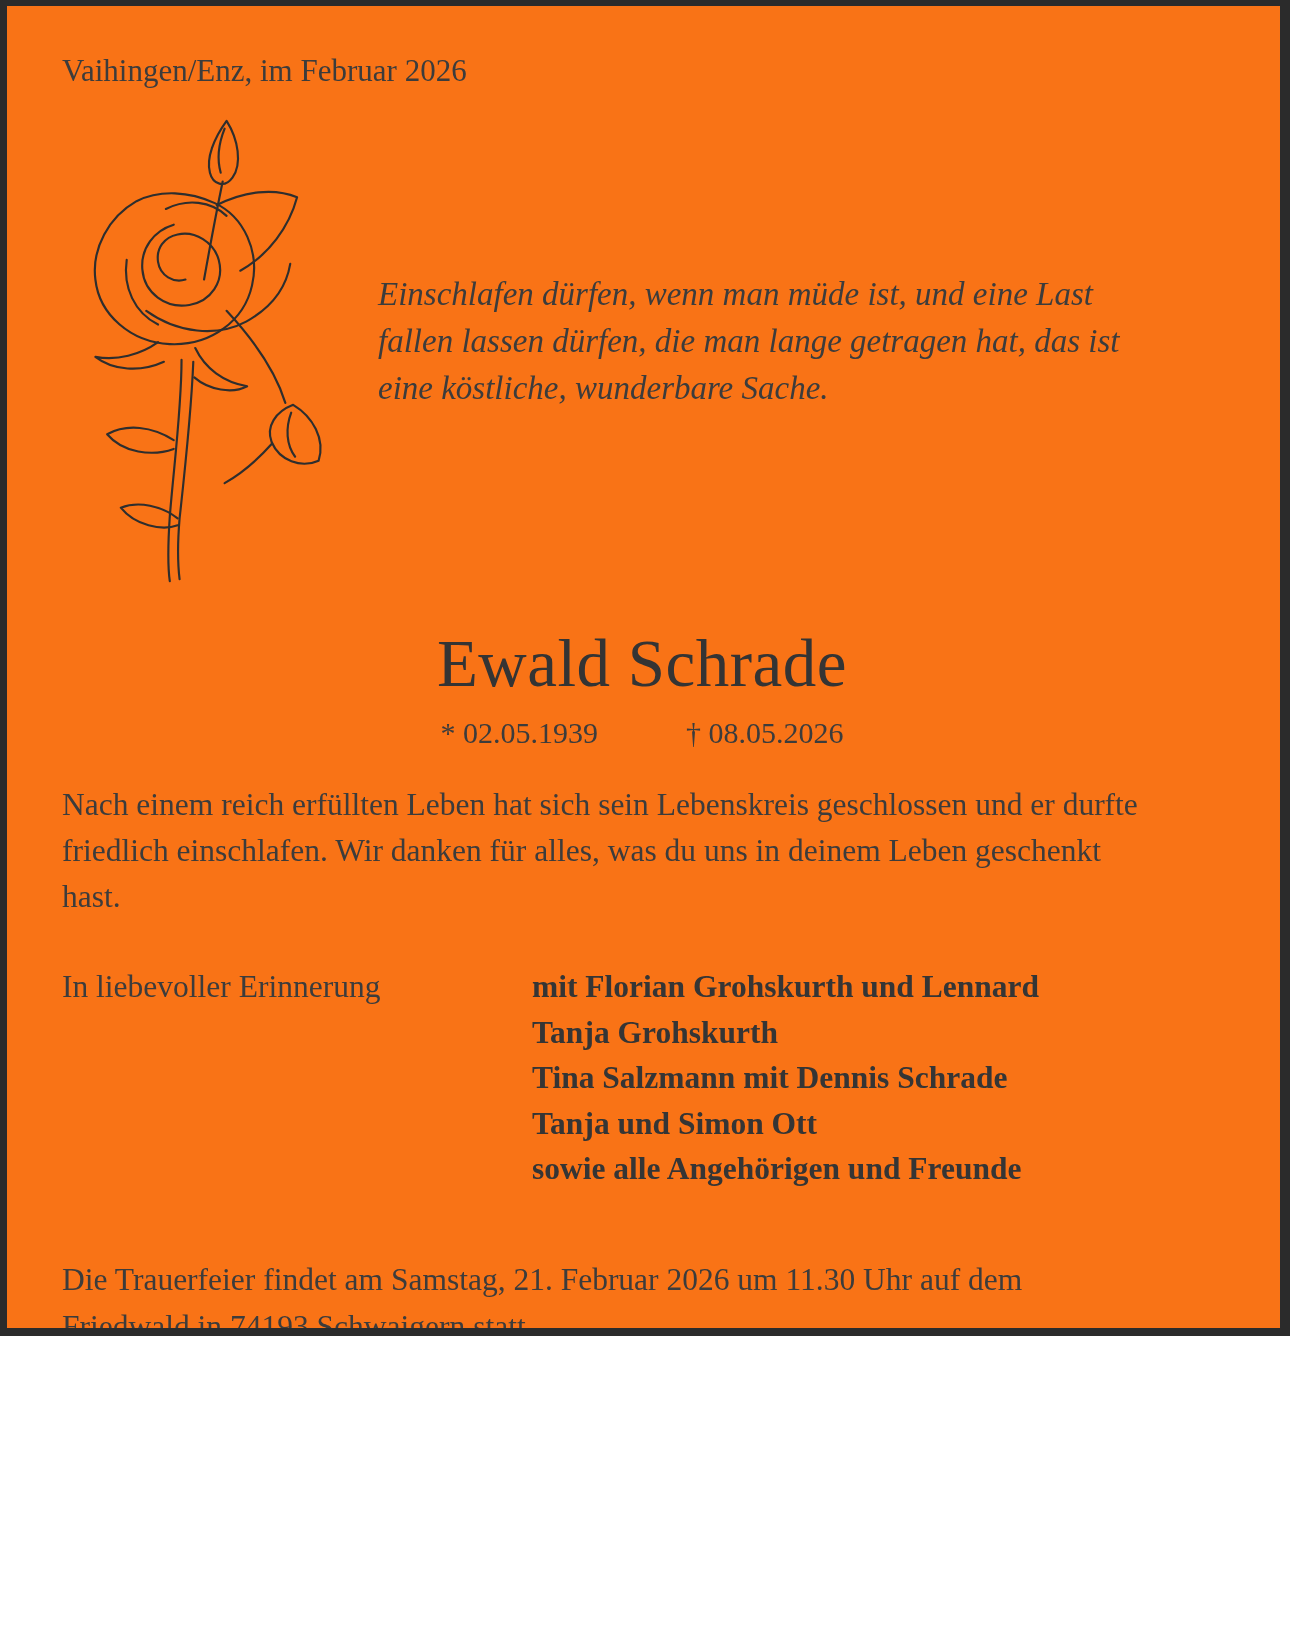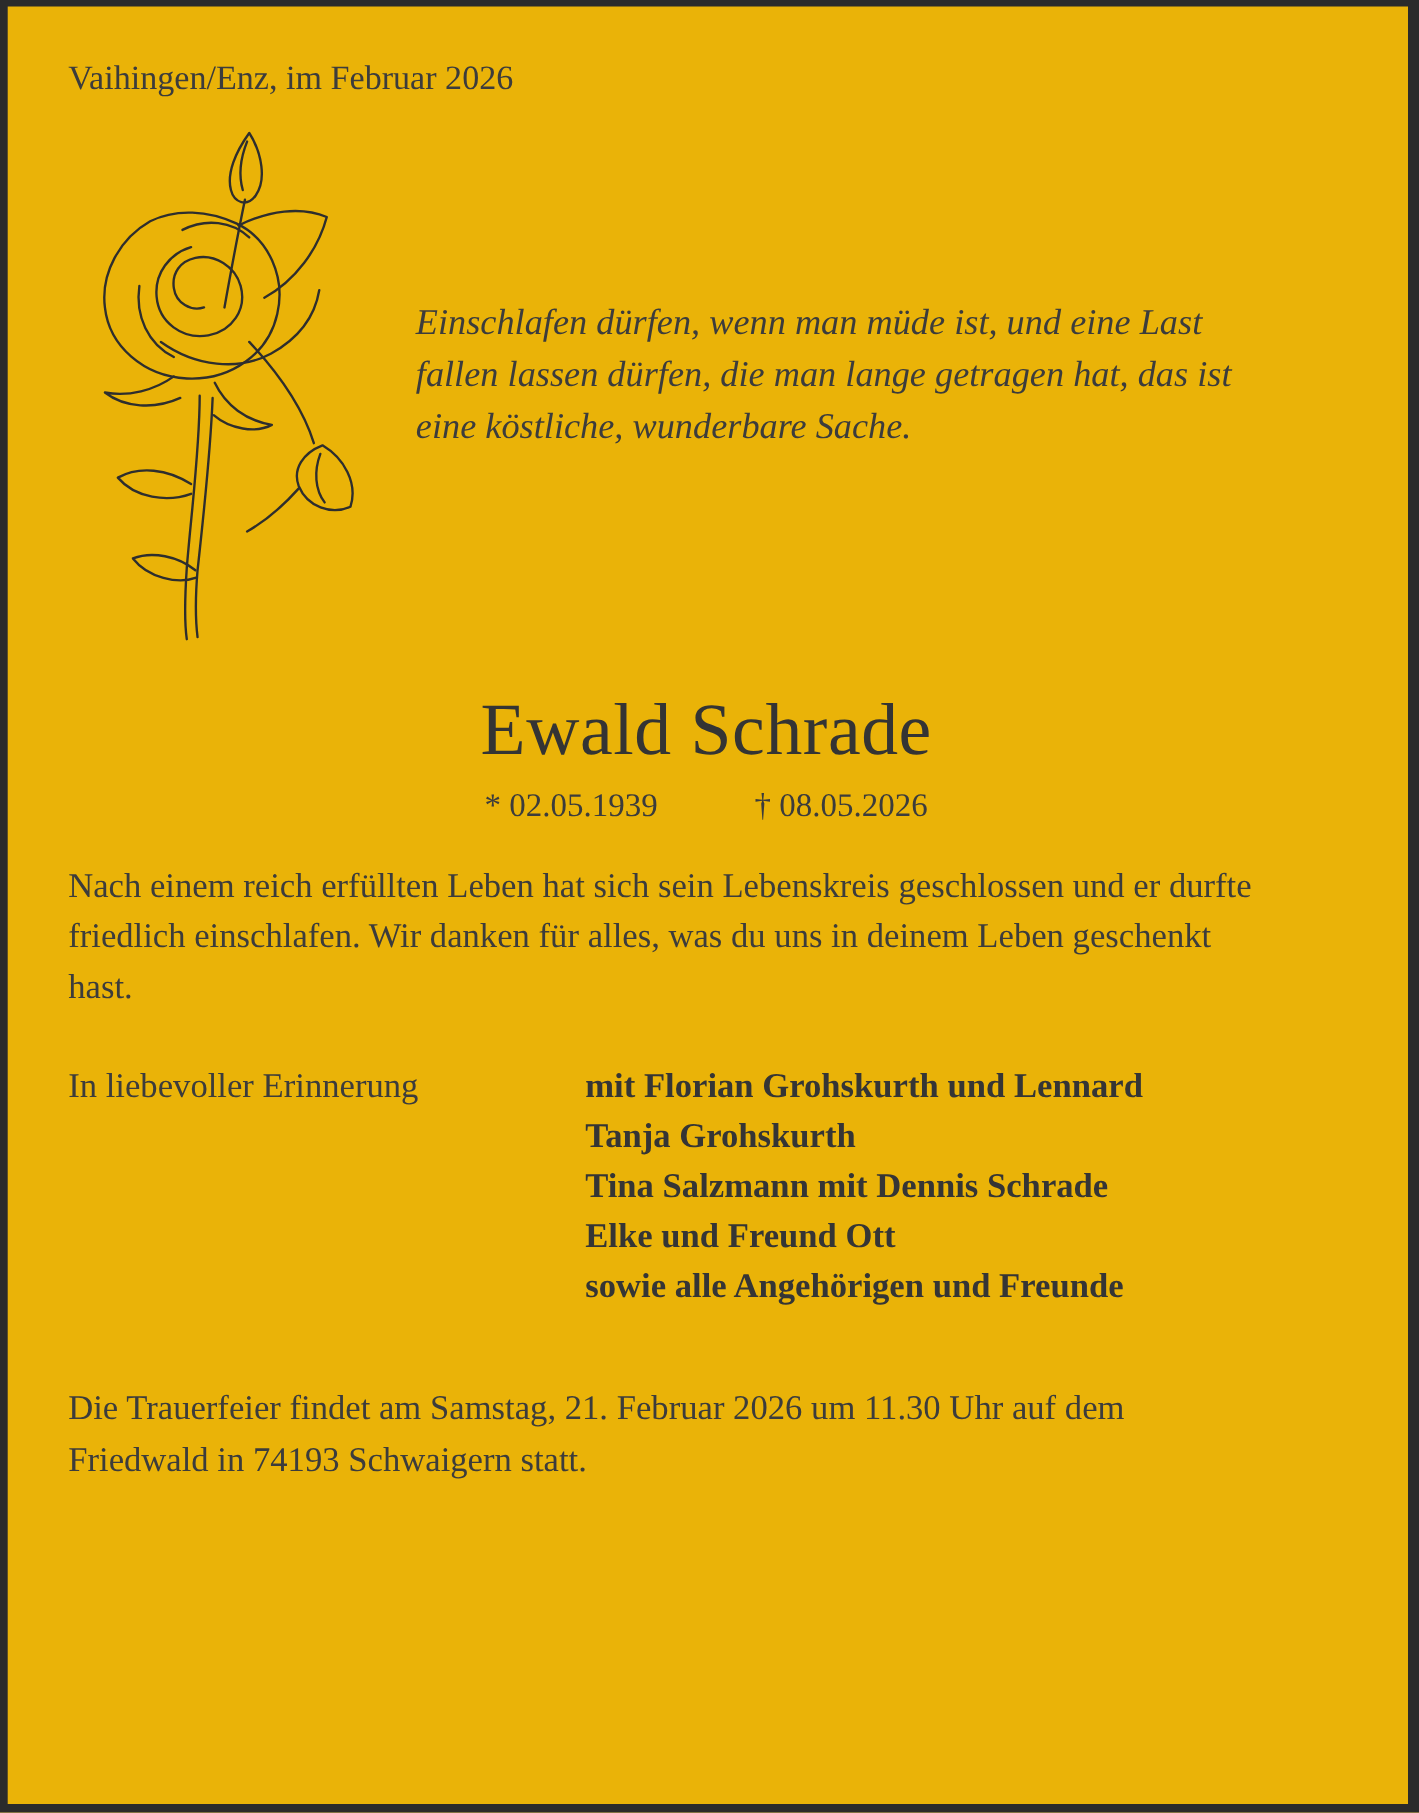--- a/index.html
+++ b/index.html
@@ -3,27 +3,27 @@
 <meta charset="utf-8">
 <style>
   html, body {
     margin: 0;
     padding: 0;
     background: #ffffff;
   }
   .page {
     position: relative;
     width: 1290px;
-    height: 1648px;
+    height: 1336px;
     box-sizing: border-box;
     border-top: 6px solid #2b2b2b;
     border-left: 7px solid #2b2b2b;
     border-right: 10px solid #2b2b2b;
     border-bottom: 8px solid #2b2b2b;
-    background: #eab308;
+    background: #f97316;
     font-family: "Liberation Serif", "DejaVu Serif", serif;
     color: #3c3c3c;
     overflow: hidden;
   }
   .inner {
     padding: 46px 58px 0 55px;
   }
   .dateline {
     font-size: 31px;
     line-height: 1.2;
@@ -166,21 +166,21 @@
     <div class="tribute">Nach einem reich erfüllten Leben hat sich sein Lebenskreis geschlossen und er durfte
 friedlich einschlafen. Wir danken für alles, was du uns in deinem Leben geschenkt
 hast.</div>
 
     <div class="memorial-row">
       <div class="memorial-label">In liebevoller Erinnerung</div>
       <div class="mourners">
         <div>mit Florian Grohskurth und Lennard</div>
         <div>Tanja Grohskurth</div>
         <div>Tina Salzmann mit Dennis Schrade</div>
-        <div>Elke und Freund Ott</div>
+        <div>Tanja und Simon Ott</div>
         <div>sowie alle Angehörigen und Freunde</div>
       </div>
     </div>
 
     <div class="funeral">Die Trauerfeier findet am Samstag, 21. Februar 2026 um 11.30 Uhr auf dem
 Friedwald in 74193 Schwaigern statt.</div>
 
 
   </div>
 </div>

